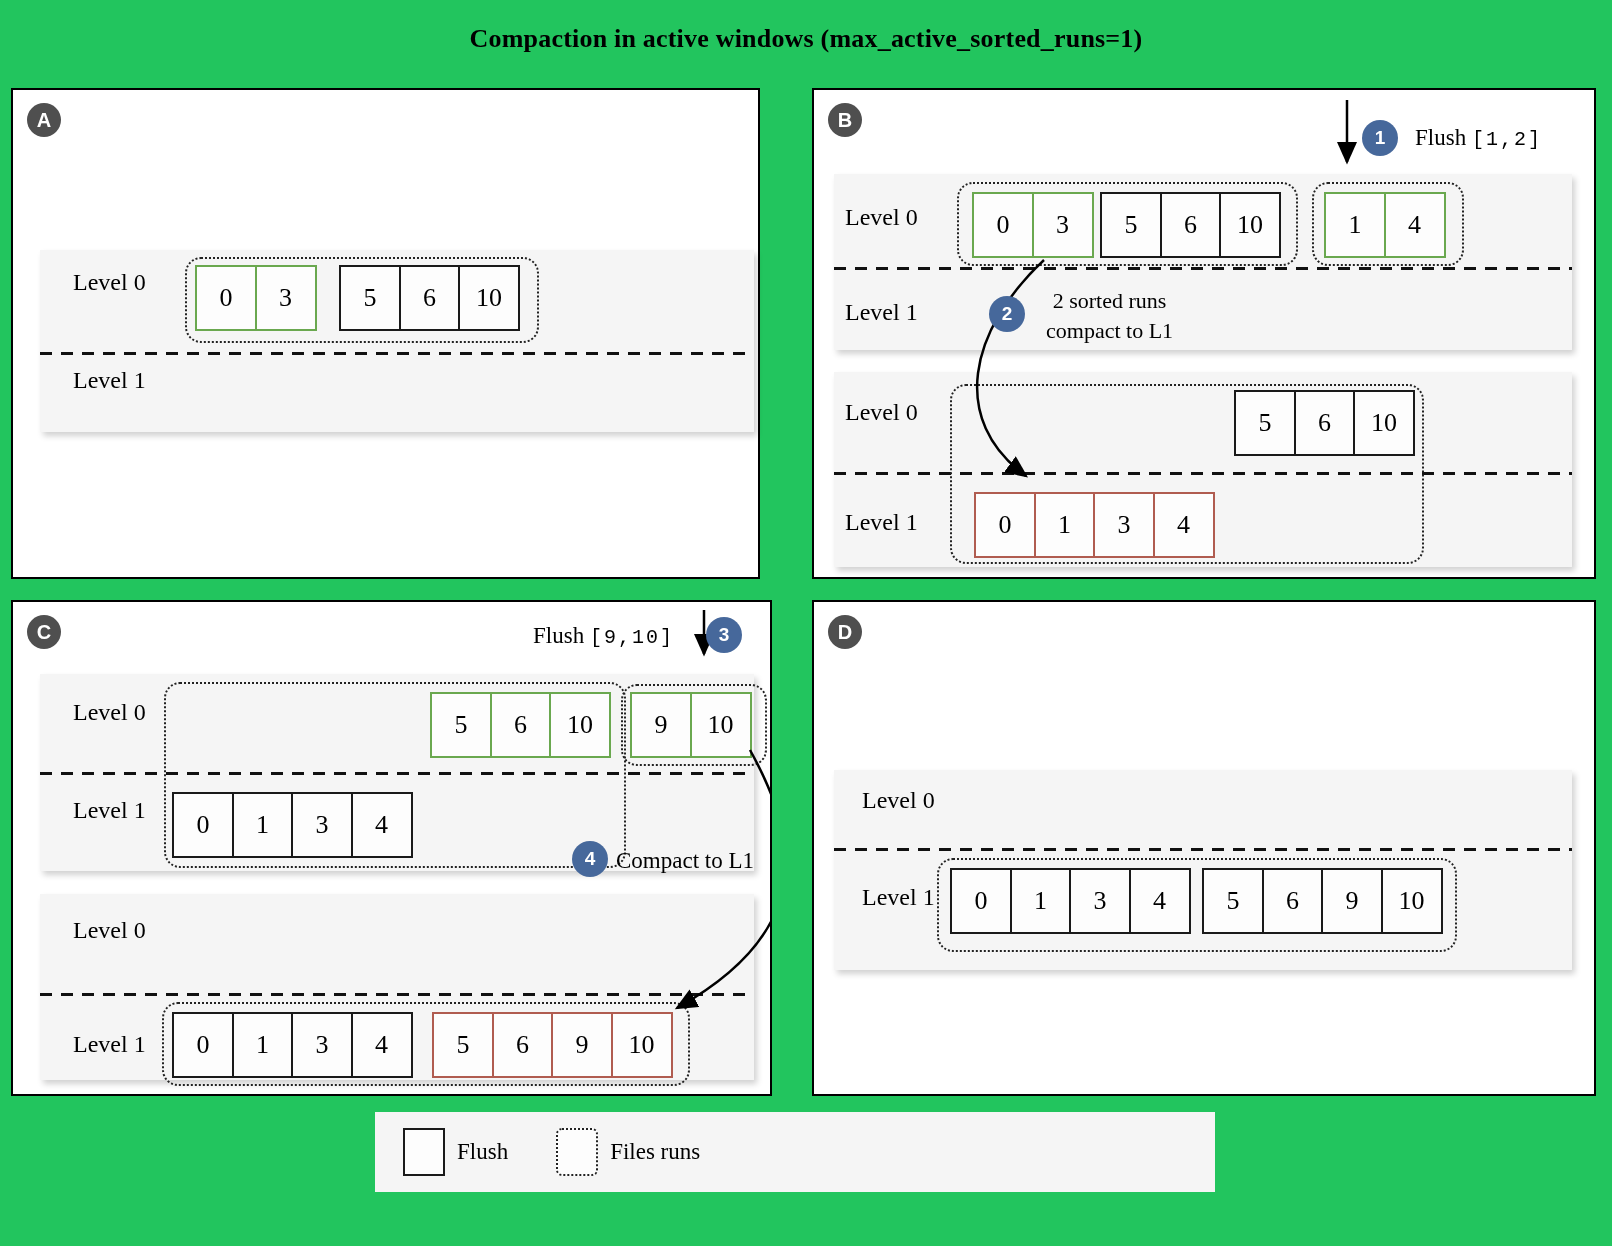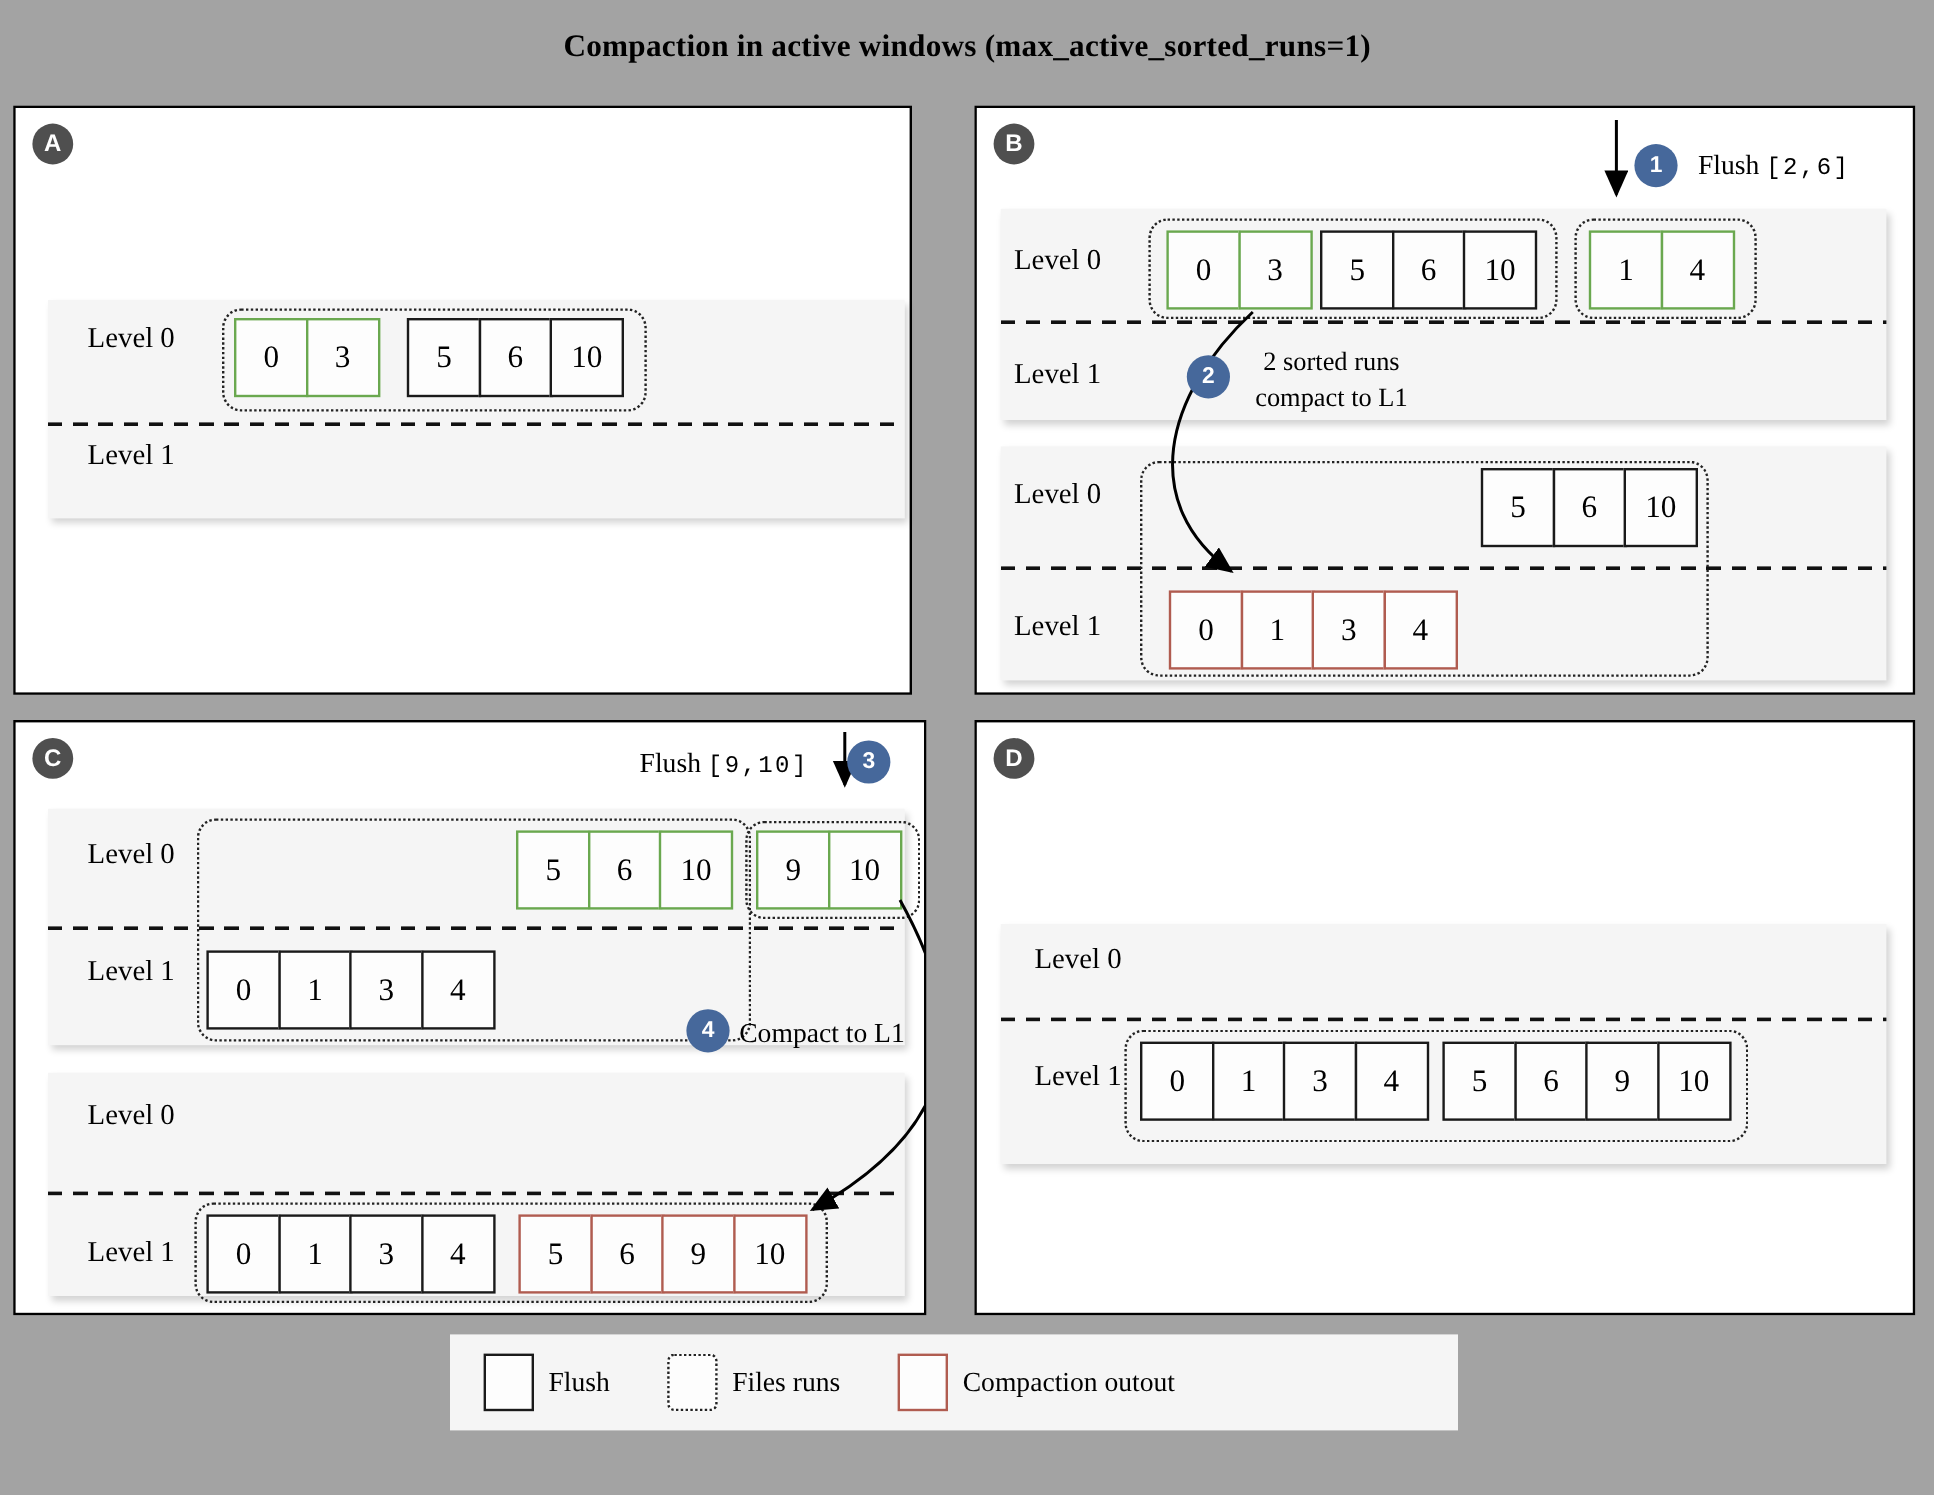--- a/index.html
+++ b/index.html
@@ -1,16 +1,16 @@
 <!DOCTYPE html>
 <html><head>
 <meta charset="utf-8">
 <style>
   html,body{margin:0;padding:0;background:#fff;}
-  .canvas{position:relative;width:1612px;height:1246px;background:#a3a3a3;
+  .canvas{position:relative;width:1612px;height:1246px;background:#22c55e;
           font-family:"Liberation Serif",serif;color:#000;overflow:hidden;}
   .title{position:absolute;left:0;right:0;top:24px;text-align:center;
          font-size:26px;font-weight:bold;letter-spacing:.2px;}
   .panel{position:absolute;border:2px solid #000;background:#fff;}
   .badge{position:absolute;width:34px;height:34px;border-radius:50%;
          background:var(--panel_badge,#4f4f4f);color:#fff;
          font-family:"Liberation Sans",sans-serif;font-weight:bold;font-size:20px;
          display:flex;align-items:center;justify-content:center;}
   .band{position:absolute;background:var(--band_bg,#f5f5f5);
         box-shadow:3px 4px 6px rgba(0,0,0,.18);}
@@ -114,21 +114,21 @@
           <path d="M0,0 L9,4 L0,8 z" fill="#000"></path>
         </marker>
       </defs>
       <path d="M533,10 L533,72" stroke="#000" stroke-width="2.5" fill="none" marker-end="url(#arrowB)"></path>
       <path d="M230,170 C155,240 135,330 212,386" stroke="#000" stroke-width="2.5" fill="none" marker-end="url(#arrowB)"></path>
     </svg>
 
     <div class="step" style="left:548px;top:30px;">1</div>
     <div class="note" style="left:601px;top:33px;">
       <span>Flush</span>
-      <span class="mono">[2,6]</span>
+      <span class="mono">[1,2]</span>
     </div>
     <div class="step" style="left:175px;top:206px;">2</div>
     <div class="note" style="left:232px;top:196px;font-size:22px;text-align:center;">
       <div>2 sorted runs</div>
       <div>compact to L1</div>
     </div>
   </div>
 
   <div class="panel" style="left:11px;top:600px;width:757px;height:492px;">
     <div class="badge" style="left:14px;top:13px;">C</div>
@@ -215,19 +215,15 @@
 
   <div class="legend">
     <div class="legend-item">
       <span class="swatch files"></span>
       <span class="legend-label">Flush</span>
     </div>
     <div class="legend-item">
       <span class="swatch sorted-runs"></span>
       <span class="legend-label">Files runs</span>
     </div>
-    <div class="legend-item">
-      <span class="swatch compaction-output"></span>
-      <span class="legend-label">Compaction outout</span>
-    </div>
   </div>
 
 </div>
 
 </body></html>

